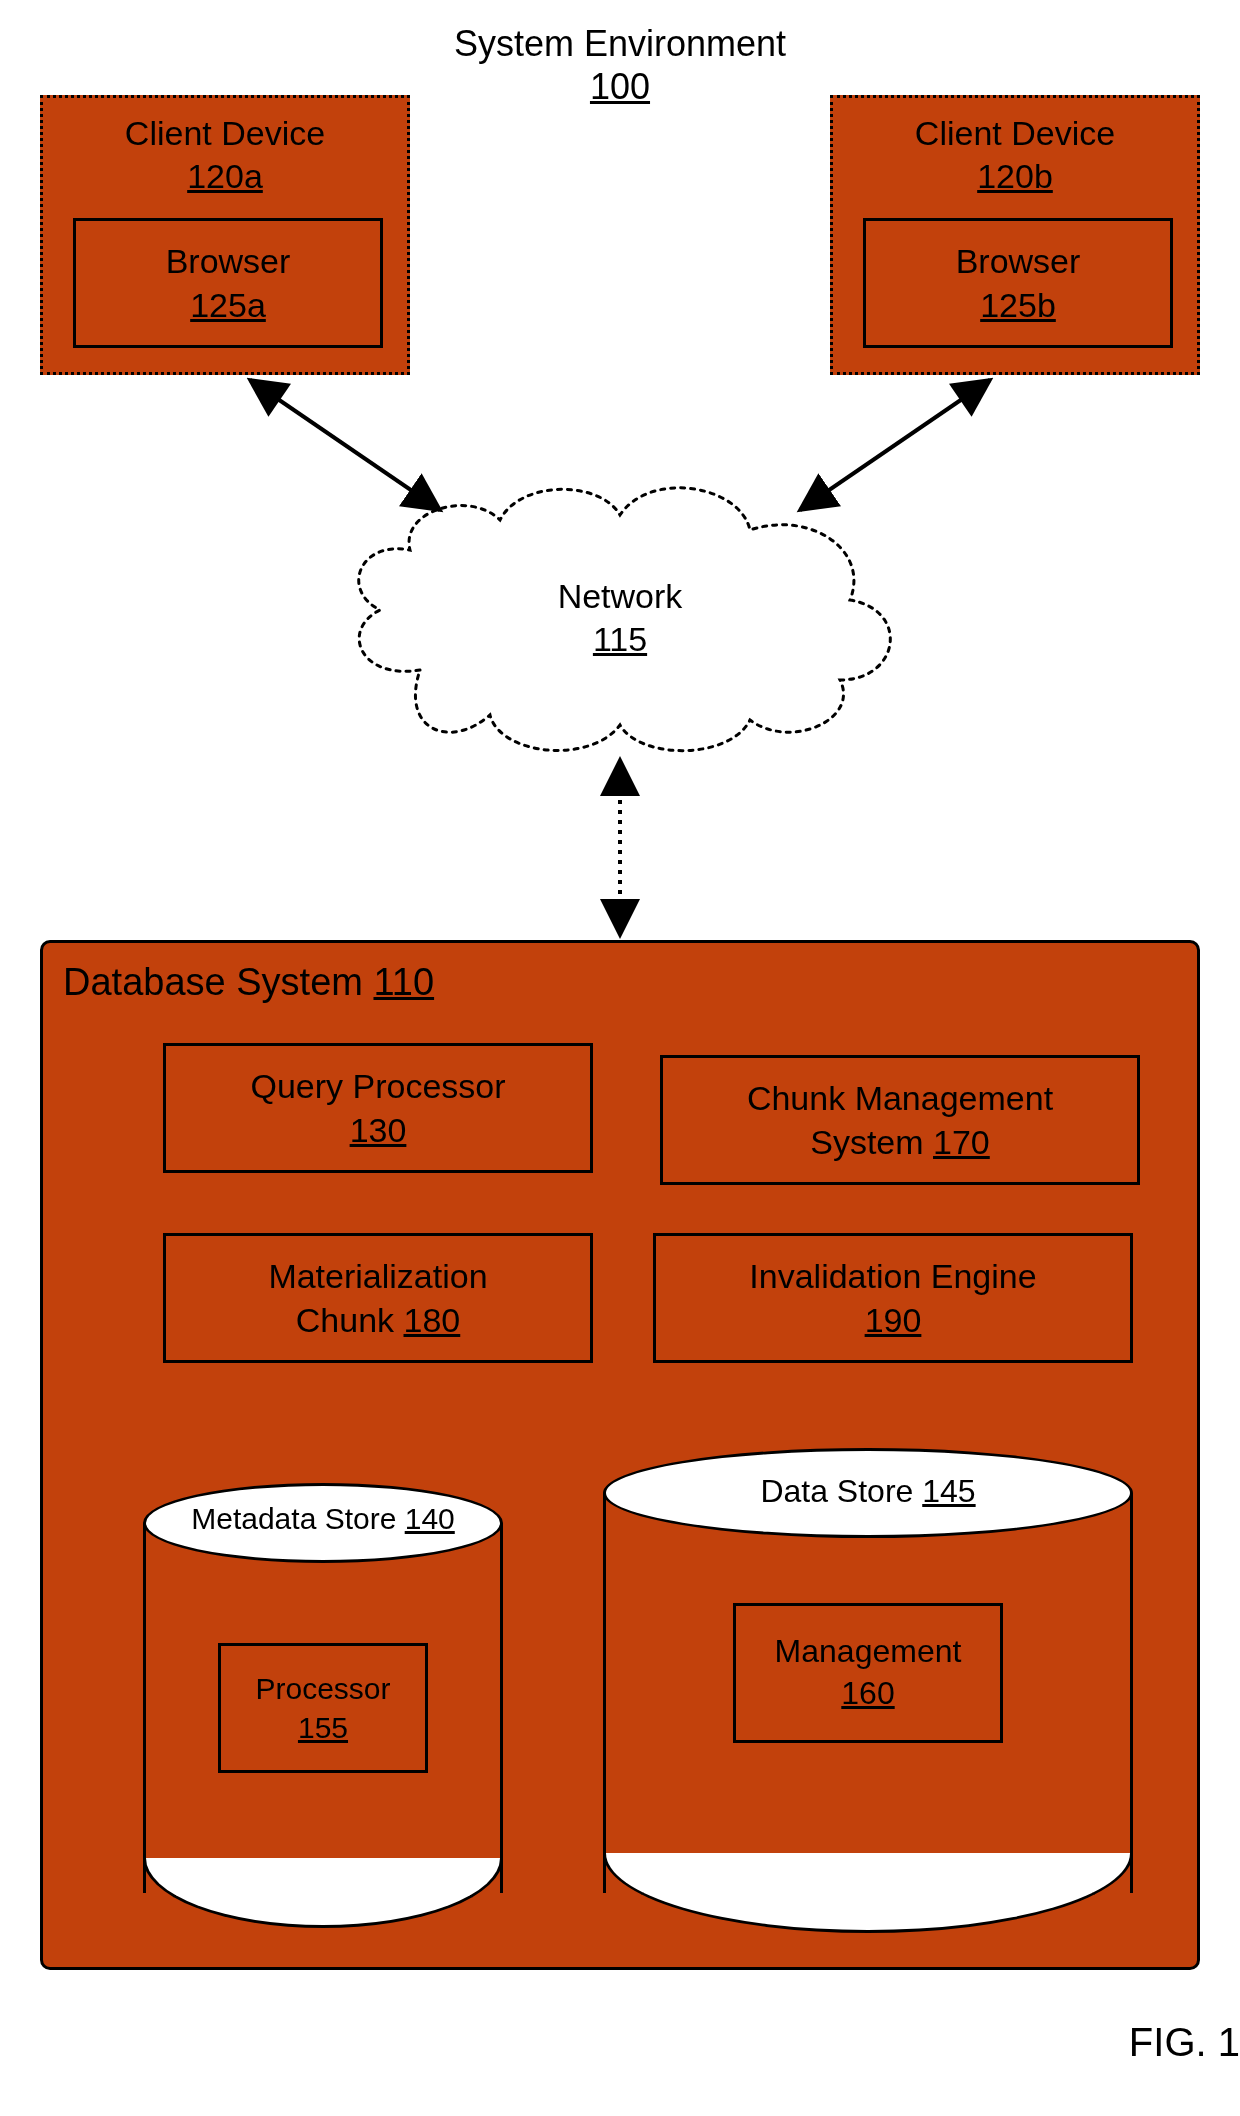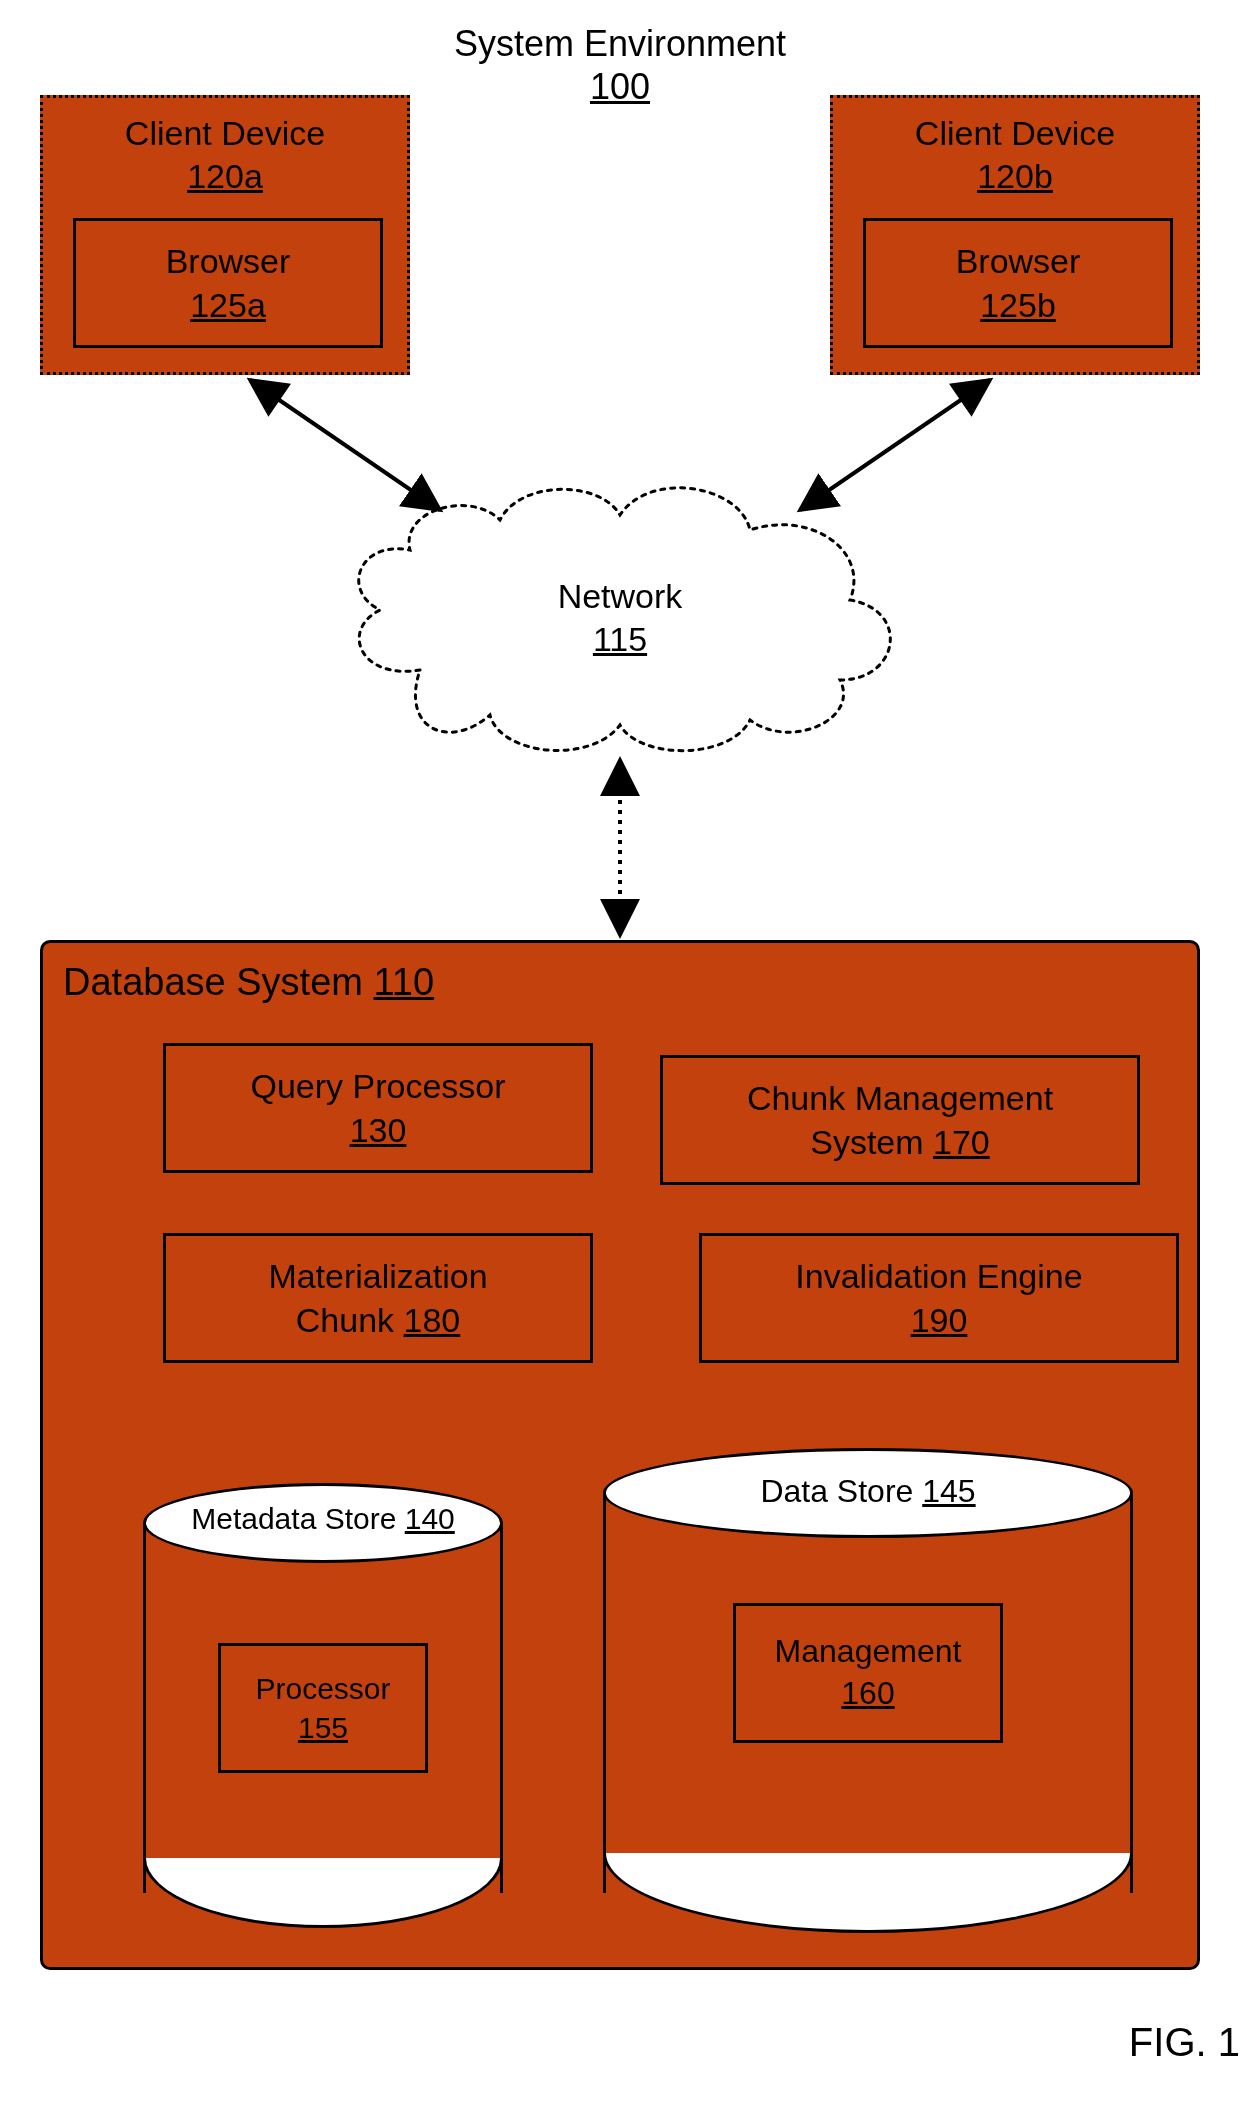--- a/index.html
+++ b/index.html
@@ -175,21 +175,21 @@
     </div>
 
     <div class="box centered" style="left:120px; top:290px; width:430px; height:130px;">
       <div>
         <span>Materialization</span><br>
         <span>Chunk</span>
         <span class="ref">180</span>
       </div>
     </div>
 
-    <div class="box centered" style="left:610px; top:290px; width:480px; height:130px;margin-left:46px;">
+    <div class="box centered" style="left:610px; top:290px; width:480px; height:130px;">
       <div>
         <span>Invalidation Engine</span><br>
         <span class="ref">190</span>
       </div>
     </div>
 
     <div>
       <div class="cyl-body" style="left:100px; top:580px; width:360px; height:370px;"></div>
       <div class="half-ellipse-bottom" style="left:100px; top:915px; width:360px; height:70px;"></div>
       <div class="ellipse" style="left:100px; top:540px; width:360px; height:80px;"></div>

